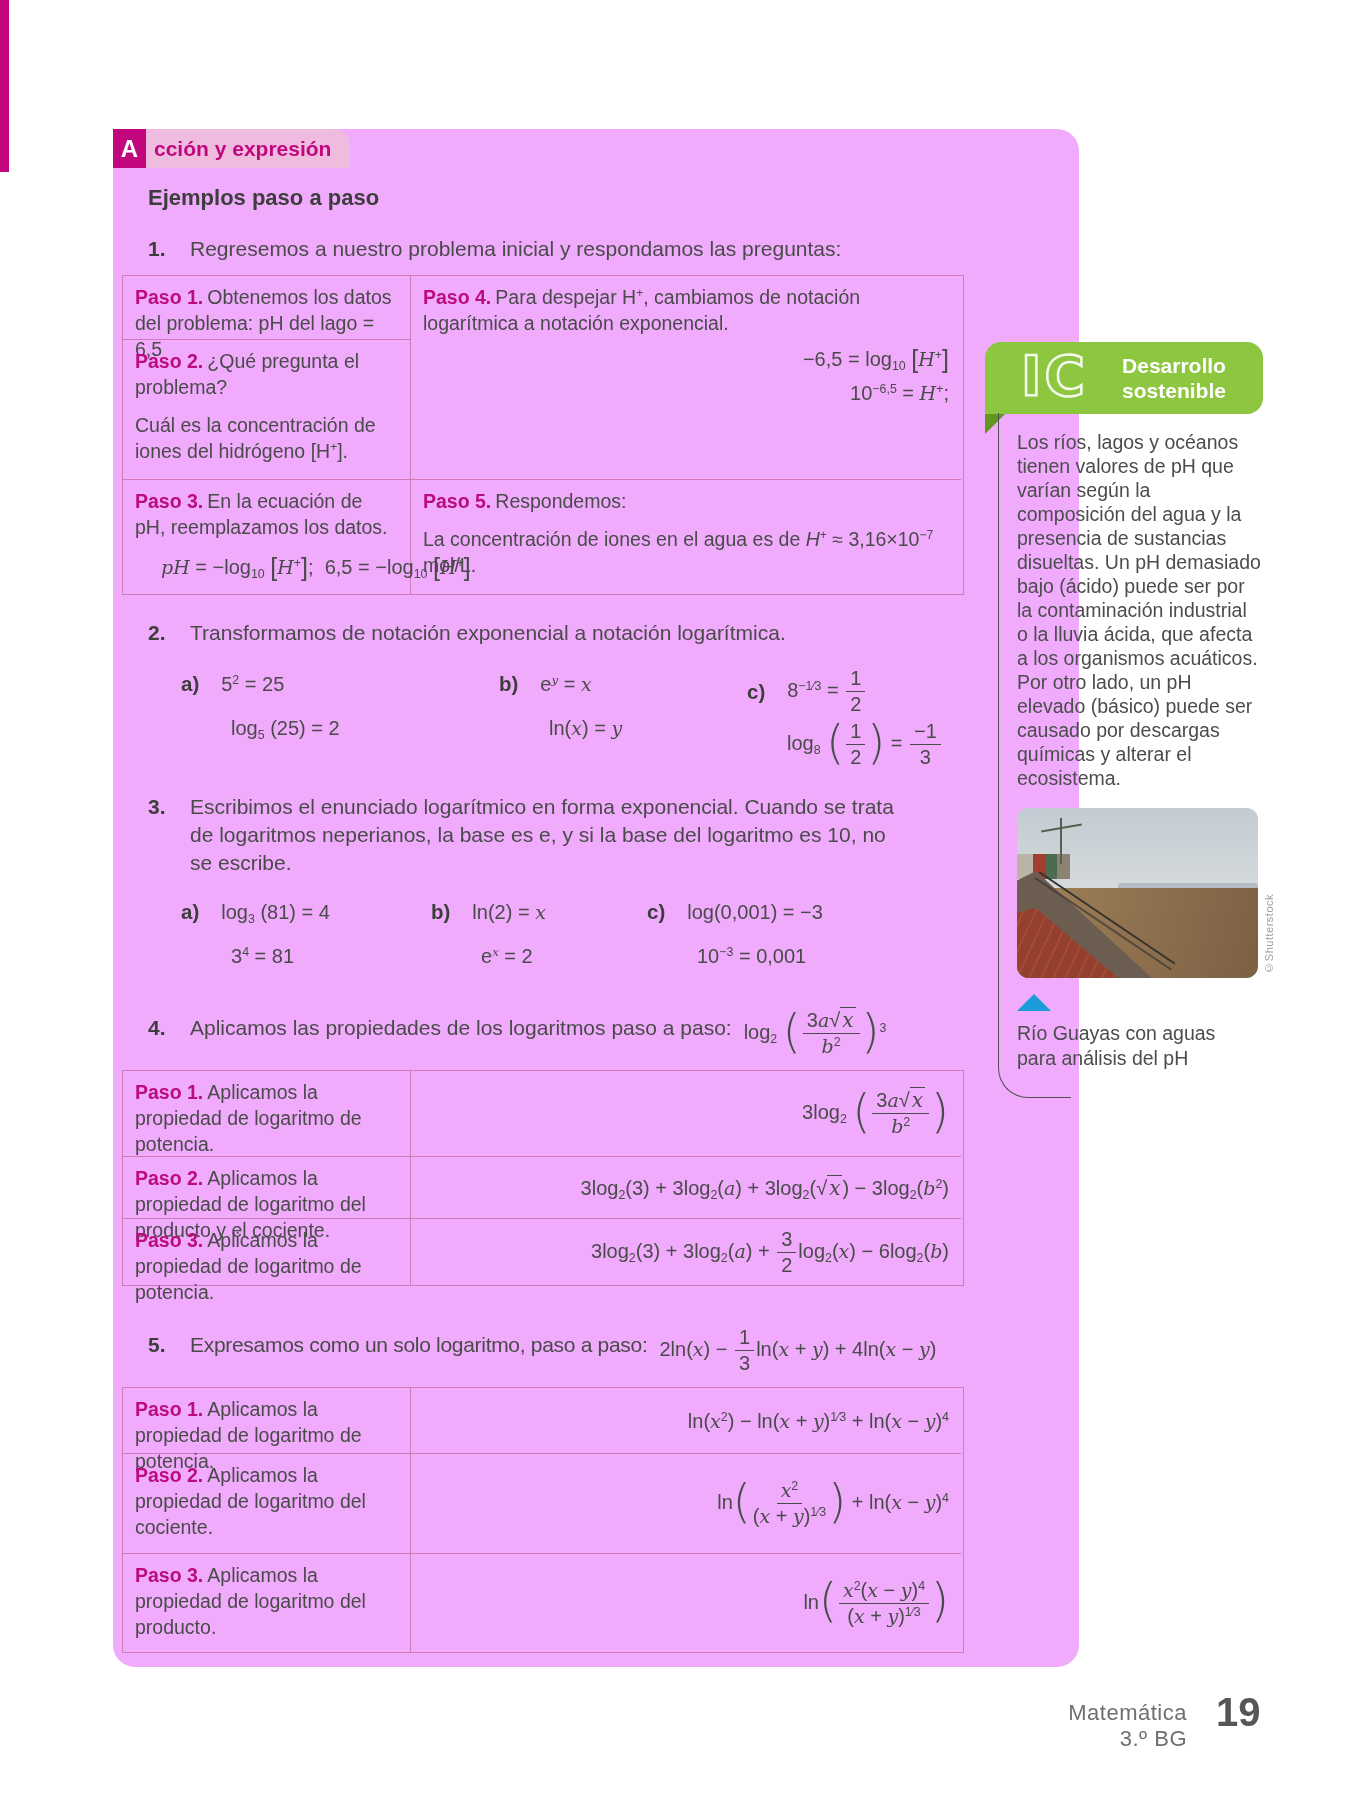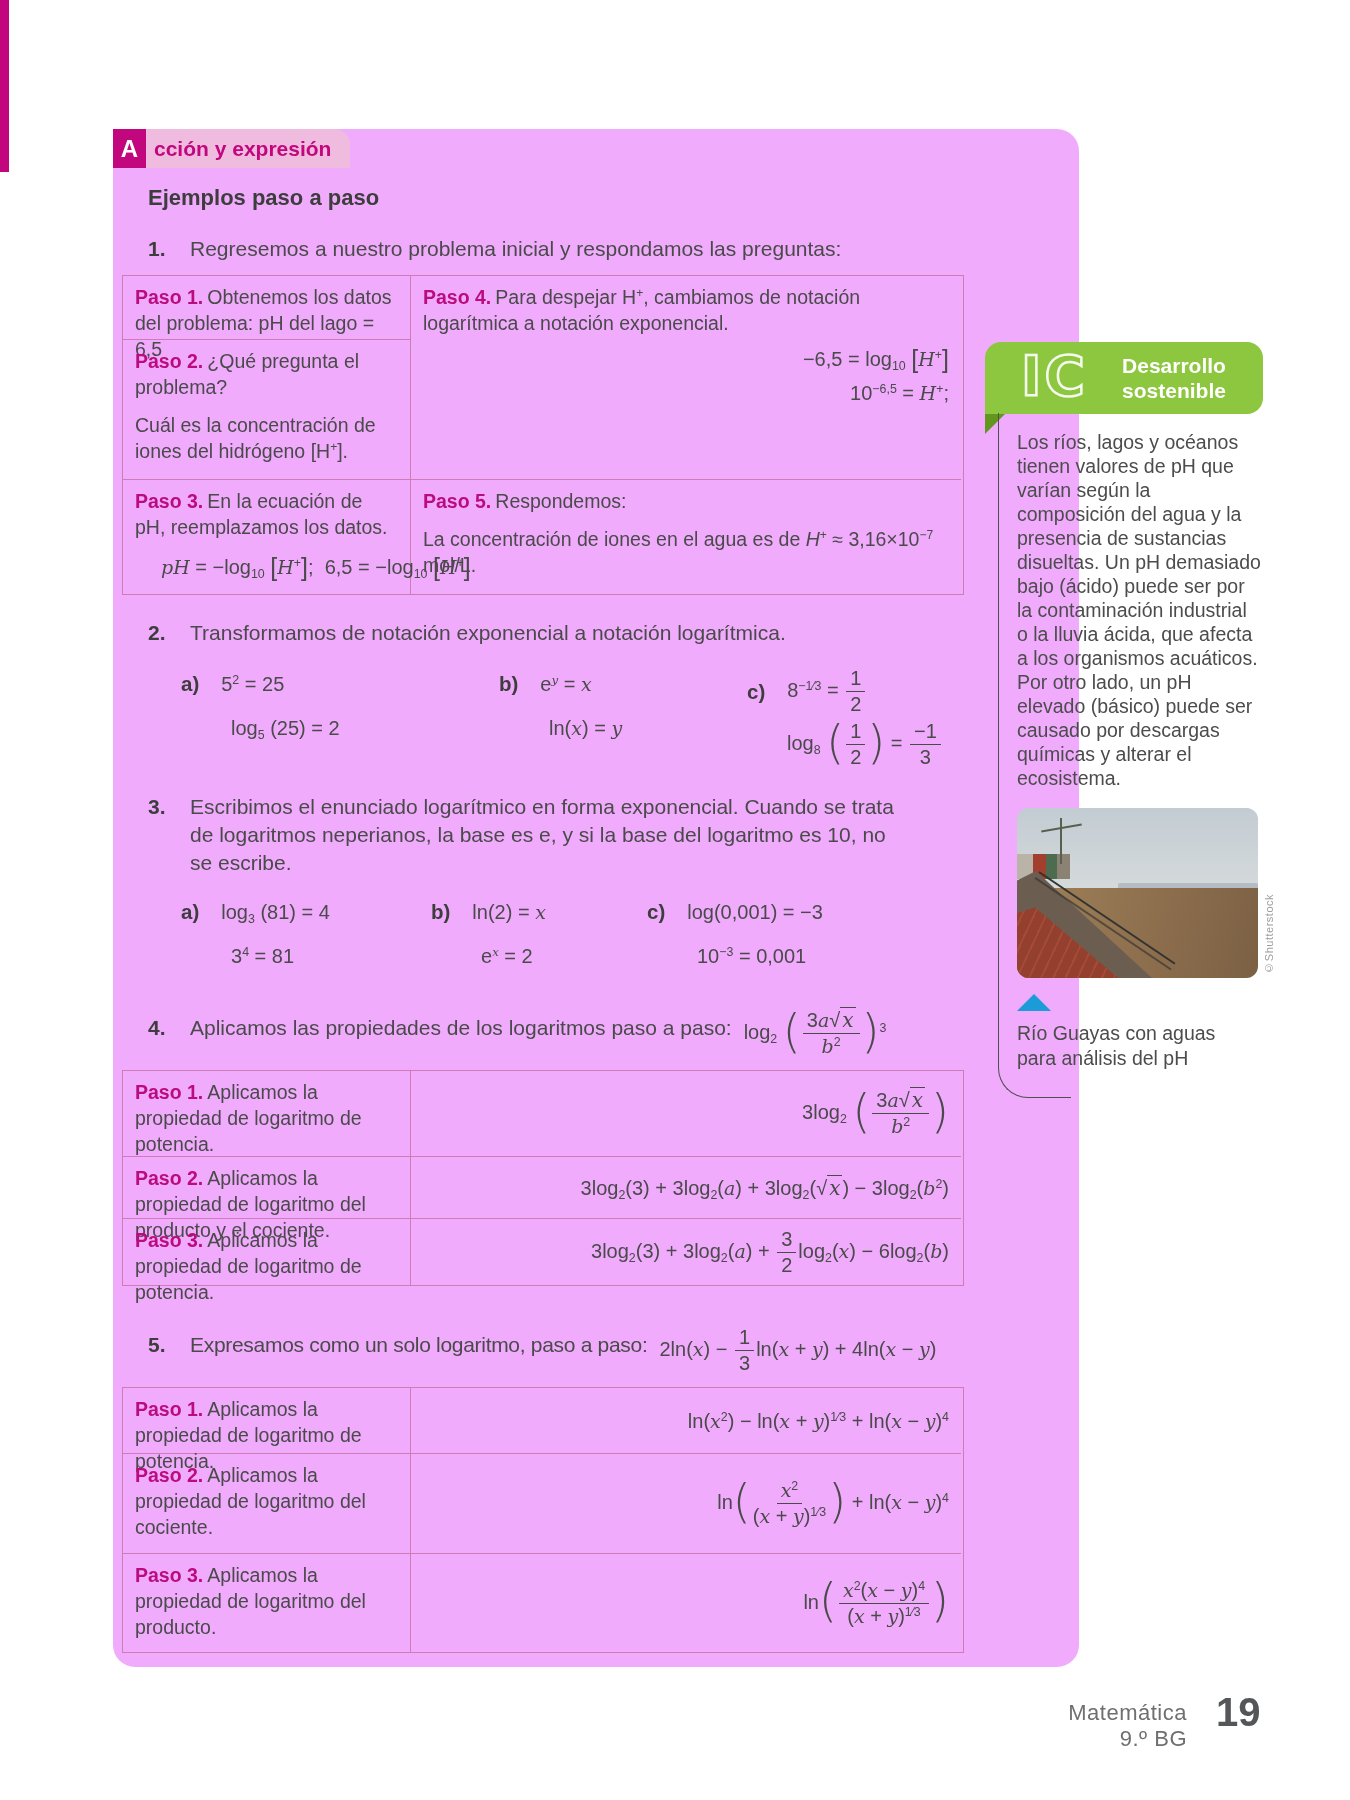--- a/index.html
+++ b/index.html
@@ -328,16 +328,16 @@
         <div class="ph-rail"></div>
       </div>
       <span class="photo-credit">©Shutterstock</span>
     </div>
     <div class="caption-arrow"></div>
     <p class="side-caption">Río Guayas con aguas para análisis del pH</p>
   </aside>
 
   <div class="footer-label">
     <span>Matemática</span>
-    <span>9.º BG</span>
+    <span>3.º BG</span>
   </div>
   <div class="footer-page">19</div>
 </div>
 
 </body></html>

